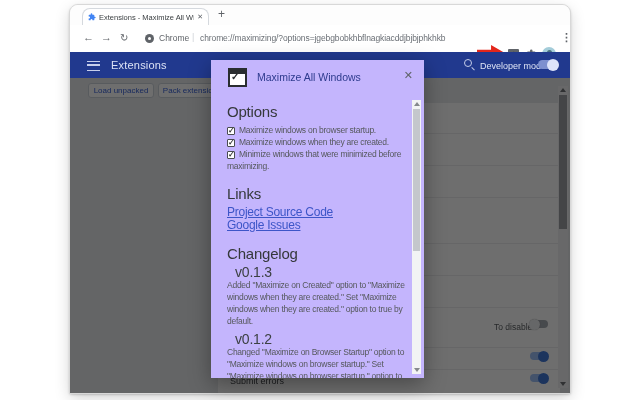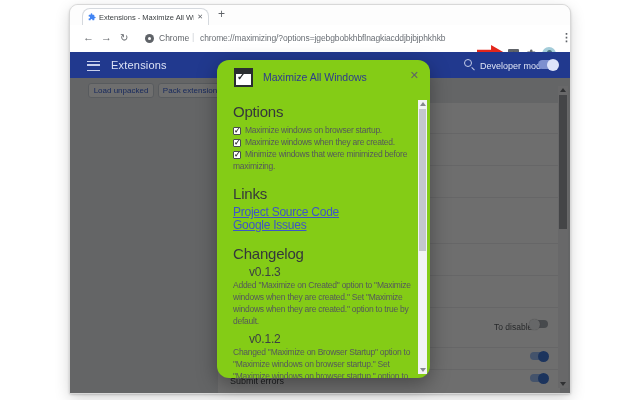--- a/index.html
+++ b/index.html
@@ -66,35 +66,35 @@
   .toggle-off::after{content:"";position:absolute;left:-1px;top:-1.5px;width:11px;height:11px;border-radius:50%;background:#eceef0;box-shadow:0 0 1px rgba(0,0,0,.4)}
   .toggle-on{background:#9dc0f8}
   .toggle-on::after{content:"";position:absolute;right:-1px;top:-1.5px;width:11px;height:11px;border-radius:50%;background:#4179d8}
   .page-scrollbar{position:absolute;right:2px;top:8px;width:10px;height:302px;background:#f1f2f3}
   .pgs-up{position:absolute;top:2px;left:2px;border-left:3px solid transparent;border-right:3px solid transparent;border-bottom:4px solid #6f7276}
   .pgs-down{position:absolute;bottom:2px;left:2px;border-left:3px solid transparent;border-right:3px solid transparent;border-top:4px solid #6f7276}
   .pgs-thumb{position:absolute;left:1px;top:9px;width:8px;height:134px;background:#9da1a6}
   .scrim{position:absolute;left:0;top:0;width:100%;height:100%;background:rgba(0,0,0,.57)}
 
   
-  .dialog{position:absolute;left:147px;top:55px;width:213px;height:318px;background:#84cc16;border-radius:12px;
+  .dialog{position:absolute;left:141px;top:55px;width:213px;height:318px;background:#c4b5fd;border-radius:0;
           box-shadow:0 6px 20px rgba(0,0,0,.35);overflow:hidden;z-index:5}
   .dlg-ico{position:absolute;left:17px;top:8px;width:19px;height:19px;border:2px solid #2a2d30;border-top-width:6px;box-sizing:border-box;background:#fff}
   .dlg-ico::after{content:"✓";position:absolute;left:1px;top:-3px;font-size:10px;font-weight:700;color:#2a2d30}
   .dlg-title{position:absolute;left:46px;top:11px;font-size:10.5px;color:#2e3b8e}
   .dlg-close{position:absolute;right:11px;top:9px;font-size:11px;color:#5f6368;cursor:default}
   .dlg-body{position:absolute;left:16px;top:38px;width:182px;height:280px;overflow:hidden}
   .h1{font-size:15px;line-height:16px;font-weight:400;color:#35383b;margin:6px 0 4px;letter-spacing:-.2px}
   .mt{margin-top:14px}
   .cbrow{font-size:8.5px;line-height:12px;color:#55585c;letter-spacing:-.25px;margin-right:-8px}
   .cb{display:inline-block;width:8px;height:8px;border:1.2px solid #4a4d51;border-radius:1px;background:#fff;position:relative;
       vertical-align:-1.5px;margin-right:4px;box-sizing:border-box}
   .cb::after{content:"✓";position:absolute;left:0;top:-2.5px;font-size:8px;font-weight:700;color:#333}
   .dlink{display:block;font-size:12px;line-height:13px;color:#3d55c8;text-decoration:underline;letter-spacing:-.25px}
-  .ver{font-size:12px;line-height:12px;color:#3c4043;margin:2px 16px 1px;letter-spacing:-.2px}
+  .ver{font-size:14px;line-height:12px;color:#3c4043;margin:2px 8px 1px;letter-spacing:-.2px}
   .para{font-size:8.5px;line-height:12px;color:#55585c;margin:0 0 6px;letter-spacing:-.25px}
   .dlg-sb{position:absolute;right:3px;top:40px;bottom:4px;width:9px;background:#f2f3f4}
   .sb-up{position:absolute;top:2px;left:1.5px;border-left:3px solid transparent;border-right:3px solid transparent;border-bottom:4px solid #85888c}
   .sb-down{position:absolute;bottom:2px;left:1.5px;border-left:3px solid transparent;border-right:3px solid transparent;border-top:4px solid #85888c}
   .sb-thumb{position:absolute;left:1px;top:9px;width:7px;height:142px;background:#c4c7cc}
 </style>
 </head>
 <body>
 
 <div class="window">

